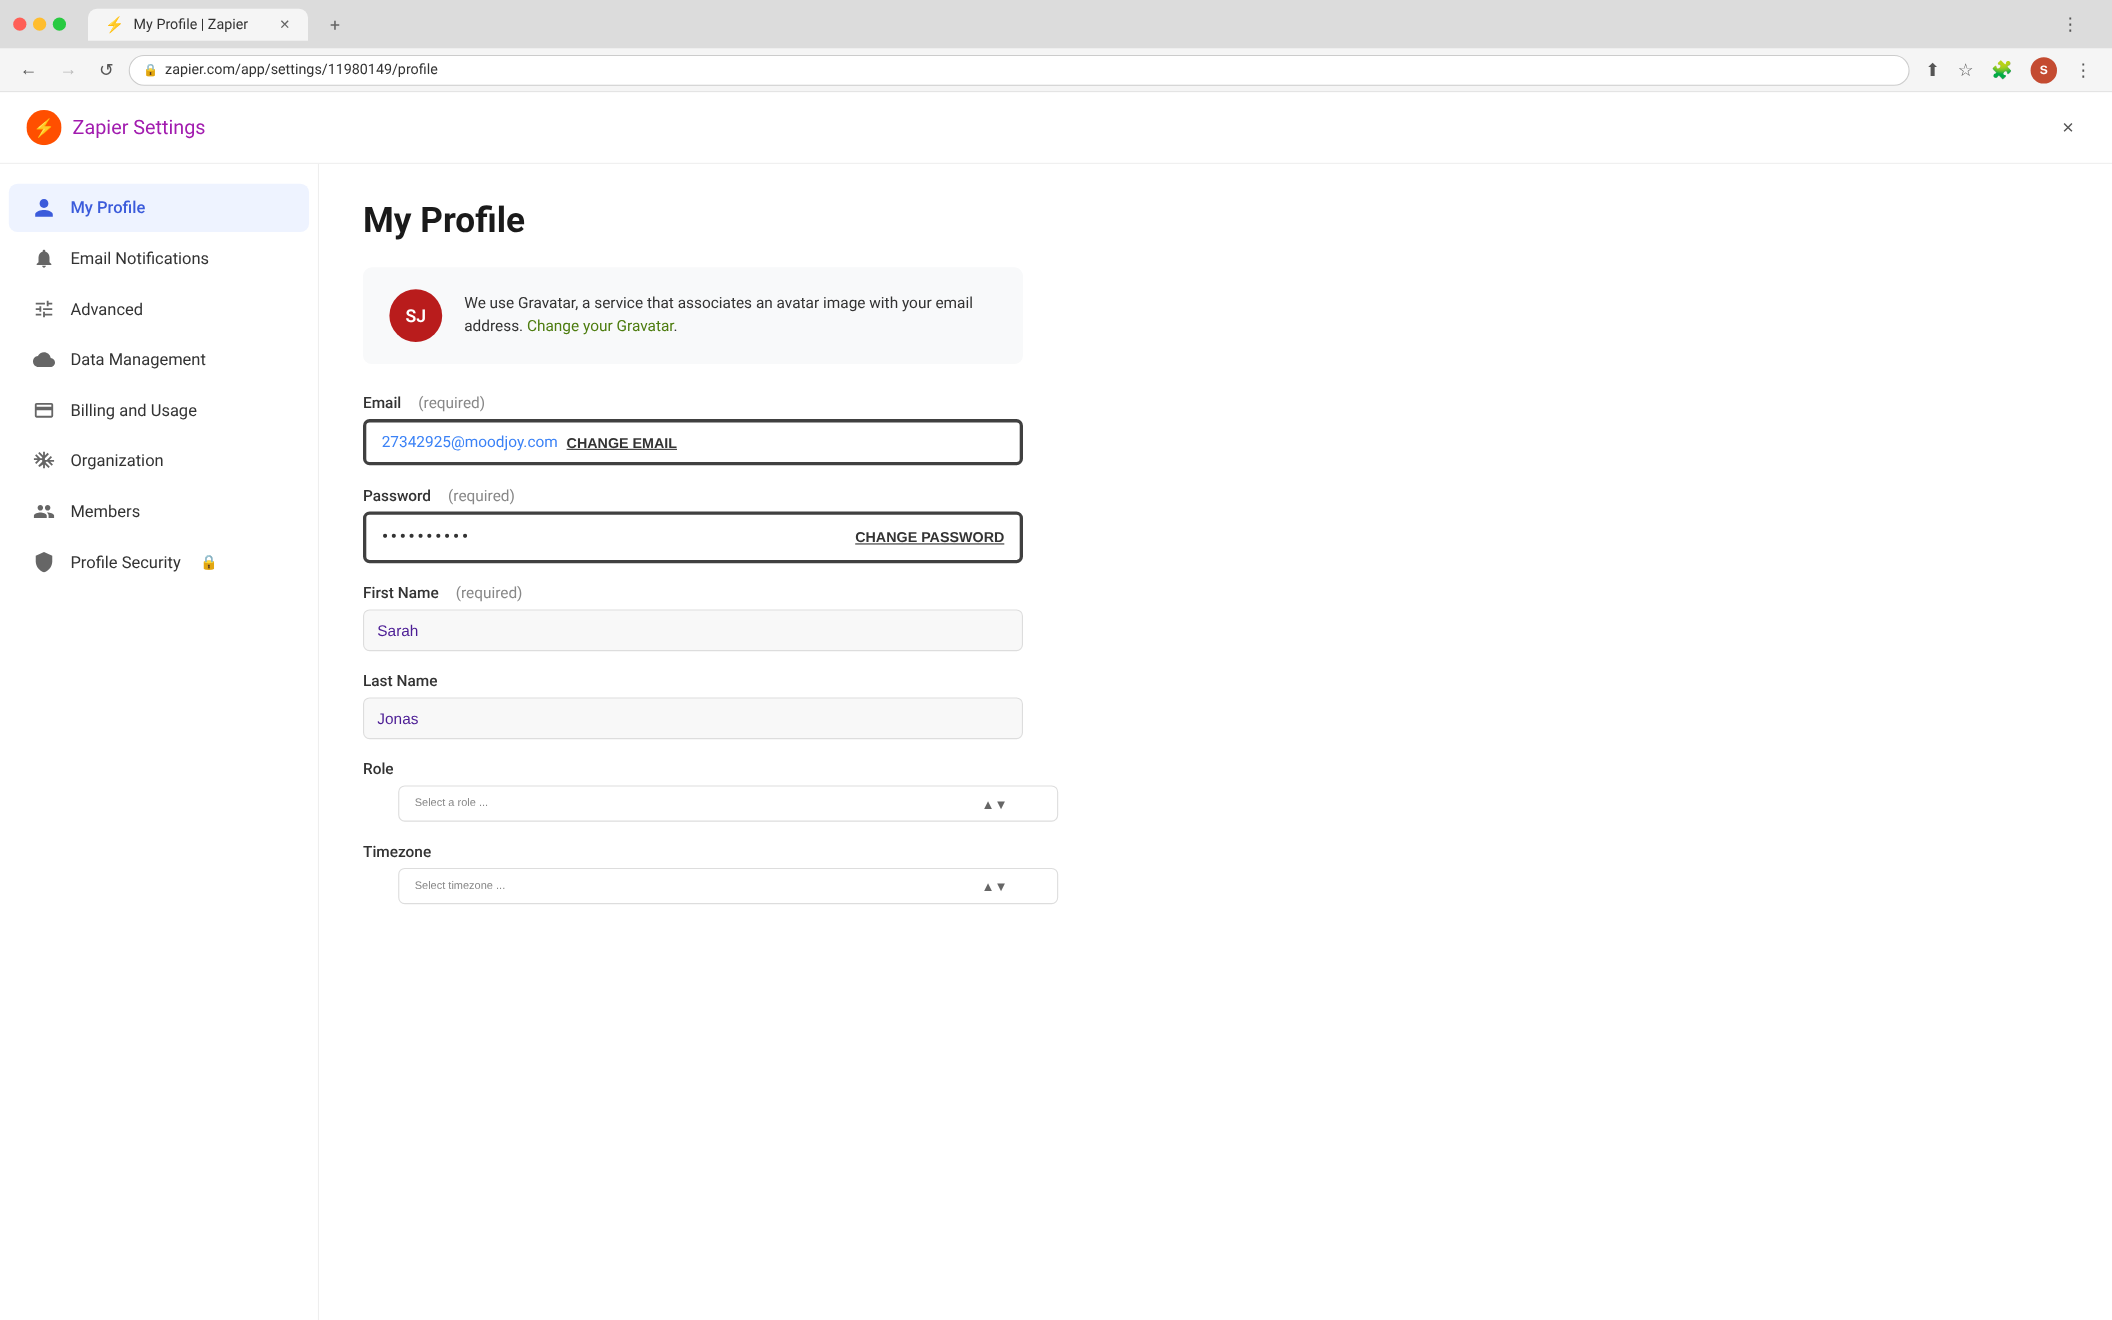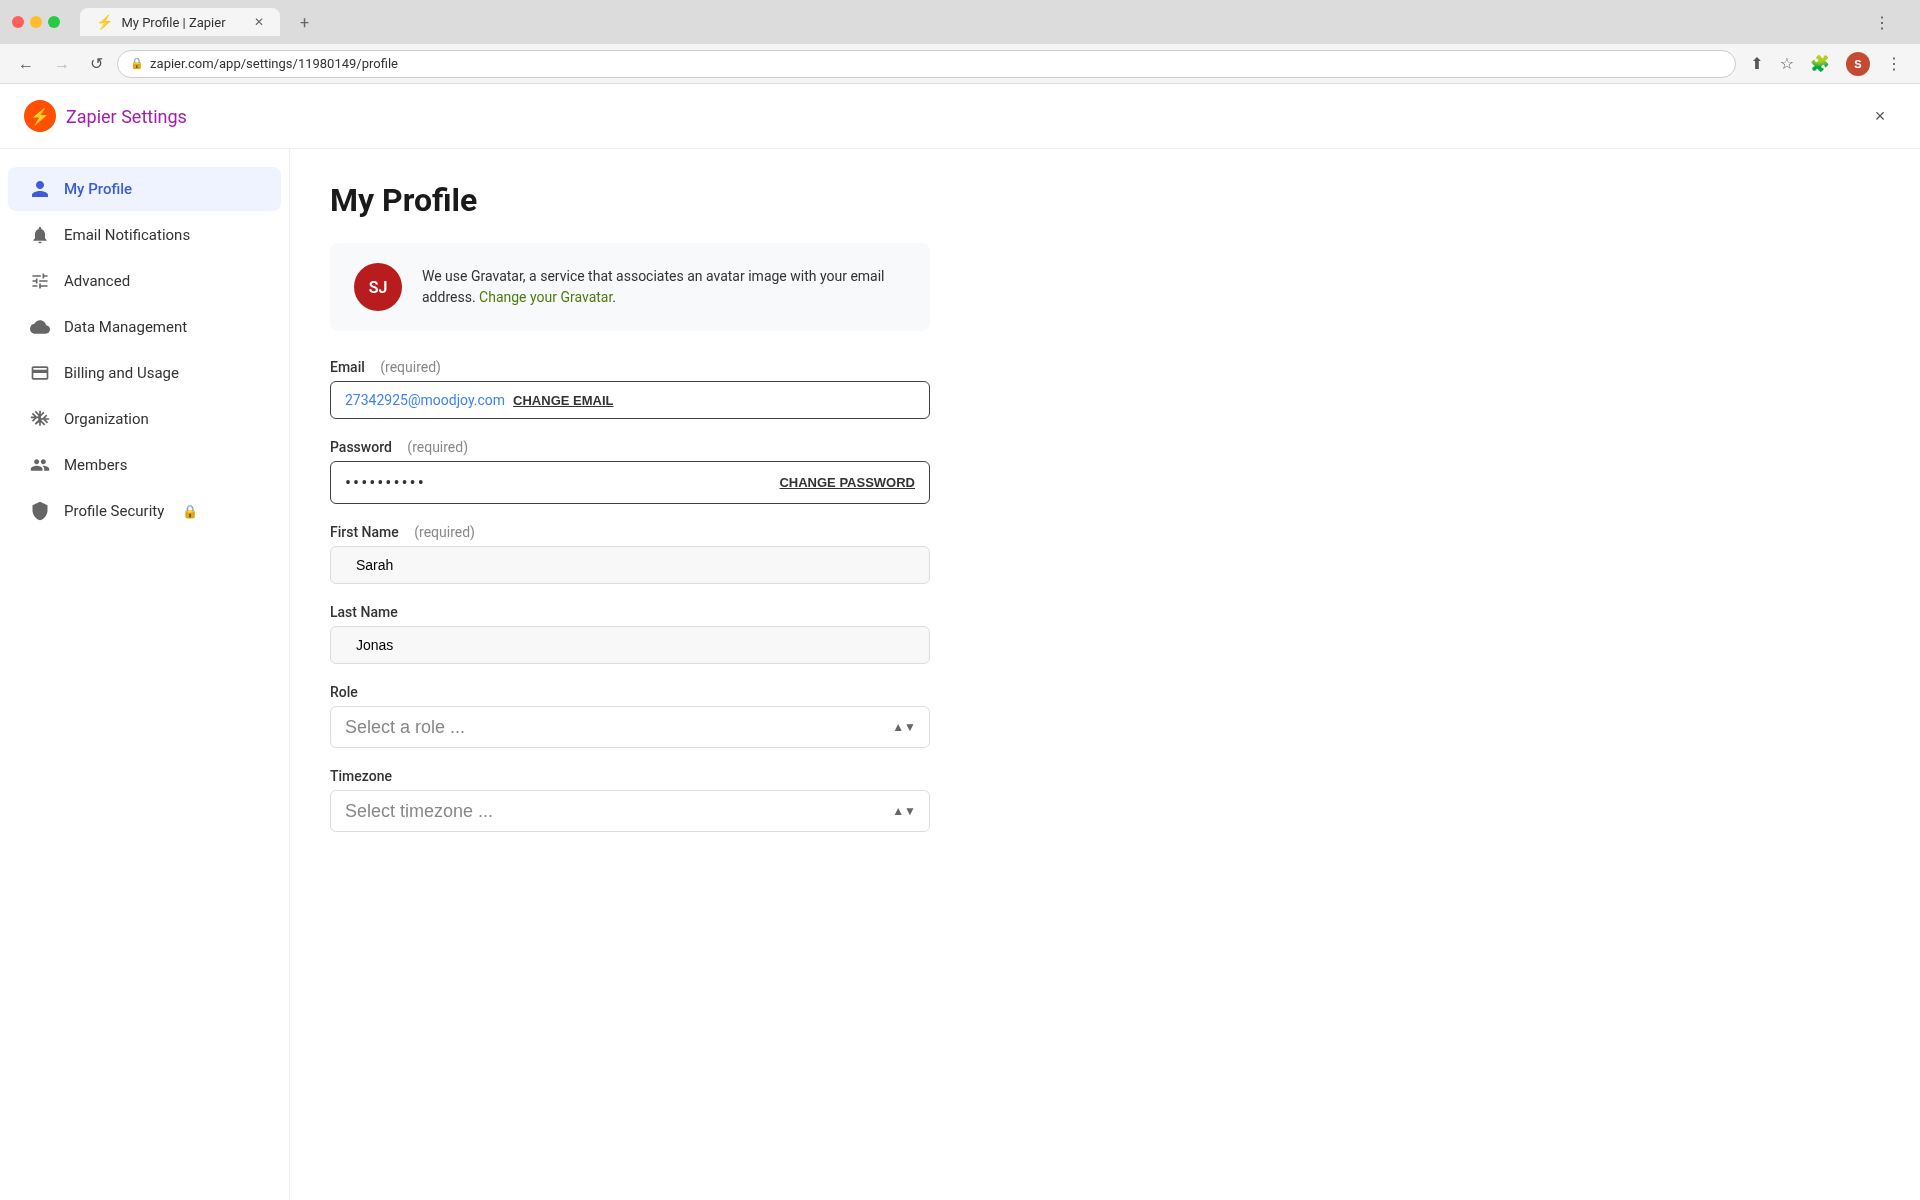--- a/index.html
+++ b/index.html
@@ -204,54 +204,55 @@
     .form-section { max-width: 600px; }
     .form-group { margin-bottom: 20px; }
     .form-label {
       font-size: 14px; font-weight: 500; color: #333;
       margin-bottom: 6px; display: block;
     }
     .form-label-required { color: #888; font-weight: 400; margin-left: 12px; }
     .form-field-row {
       display: flex;
       align-items: center;
-      border: 1px solid #404040;
+      border: 3px solid #404040;
       border-radius: 6px;
       padding: 10px 14px;
       background: white;
       gap: 8px;
     }
     .field-value { flex: 1; font-size: 14px; color: #333; }
     .field-link { color: #3b82f6; font-size: 14px; text-decoration: none; }
     .field-action-link {
       color: #333; font-size: 13px; font-weight: 600;
       text-decoration: underline; cursor: pointer;
       background: none; border: none; text-align: right;
     }
     .form-input {
       width: 100%;
       border: 1px solid #ddd;
       border-radius: 6px;
-      padding: 10px 25px;
+      padding: 10px 12px;
       font-size: 14px;
-      color: #000000;
+      color: #4c1d95;
       background: #f8f8f8;
       outline: none;
     }
     .form-select {
       width: 100%;
       border: 1px solid #ddd;
       border-radius: 6px;
       padding: 10px 14px;
-      font-size: 18px;
+      font-size: 10px;
       color: #888;
       background: white;
       outline: none;
       appearance: none;
       cursor: pointer;
+      margin-left: 32px;
     }
     .select-wrapper {
       position: relative;
     }
     .select-arrow {
       position: absolute; right: 14px; top: 50%; transform: translateY(-50%);
       pointer-events: none; color: #666; font-size: 12px;
     }
     .password-dots { font-size: 18px; letter-spacing: 2px; color: #333; }
   </style>

